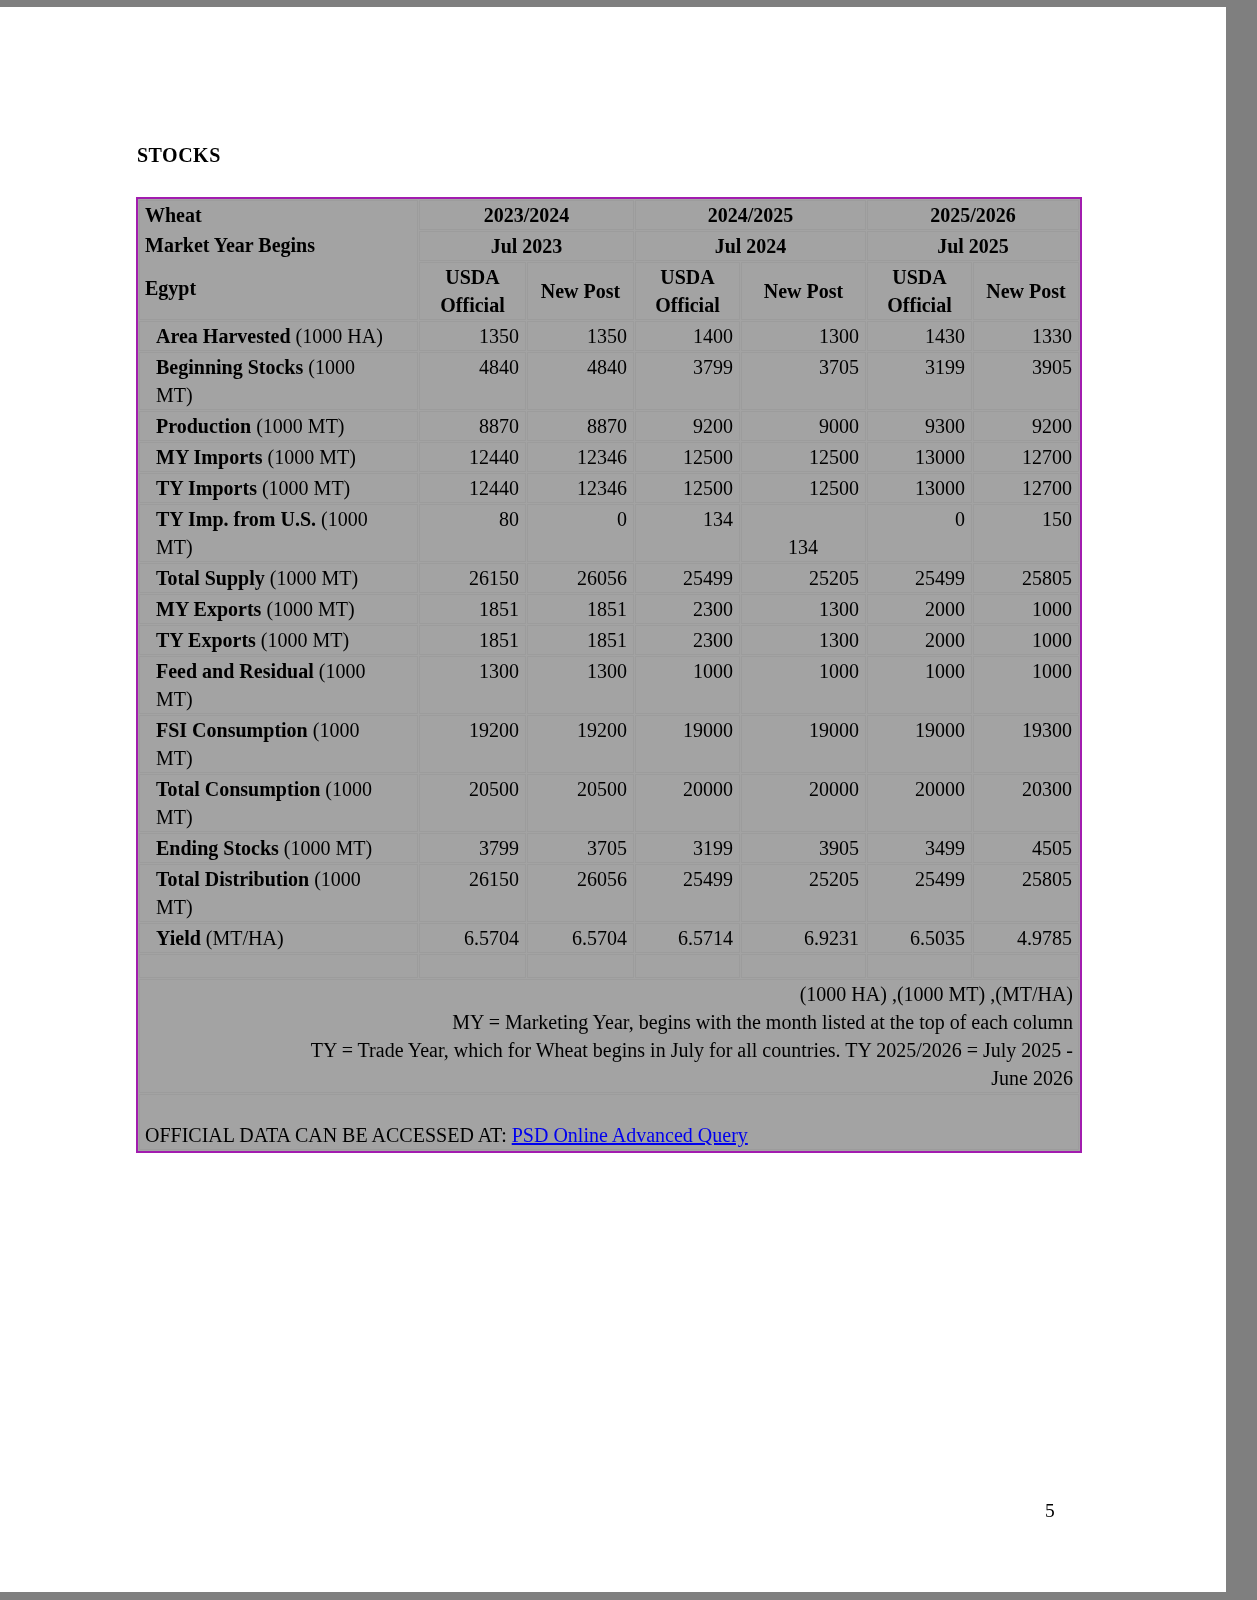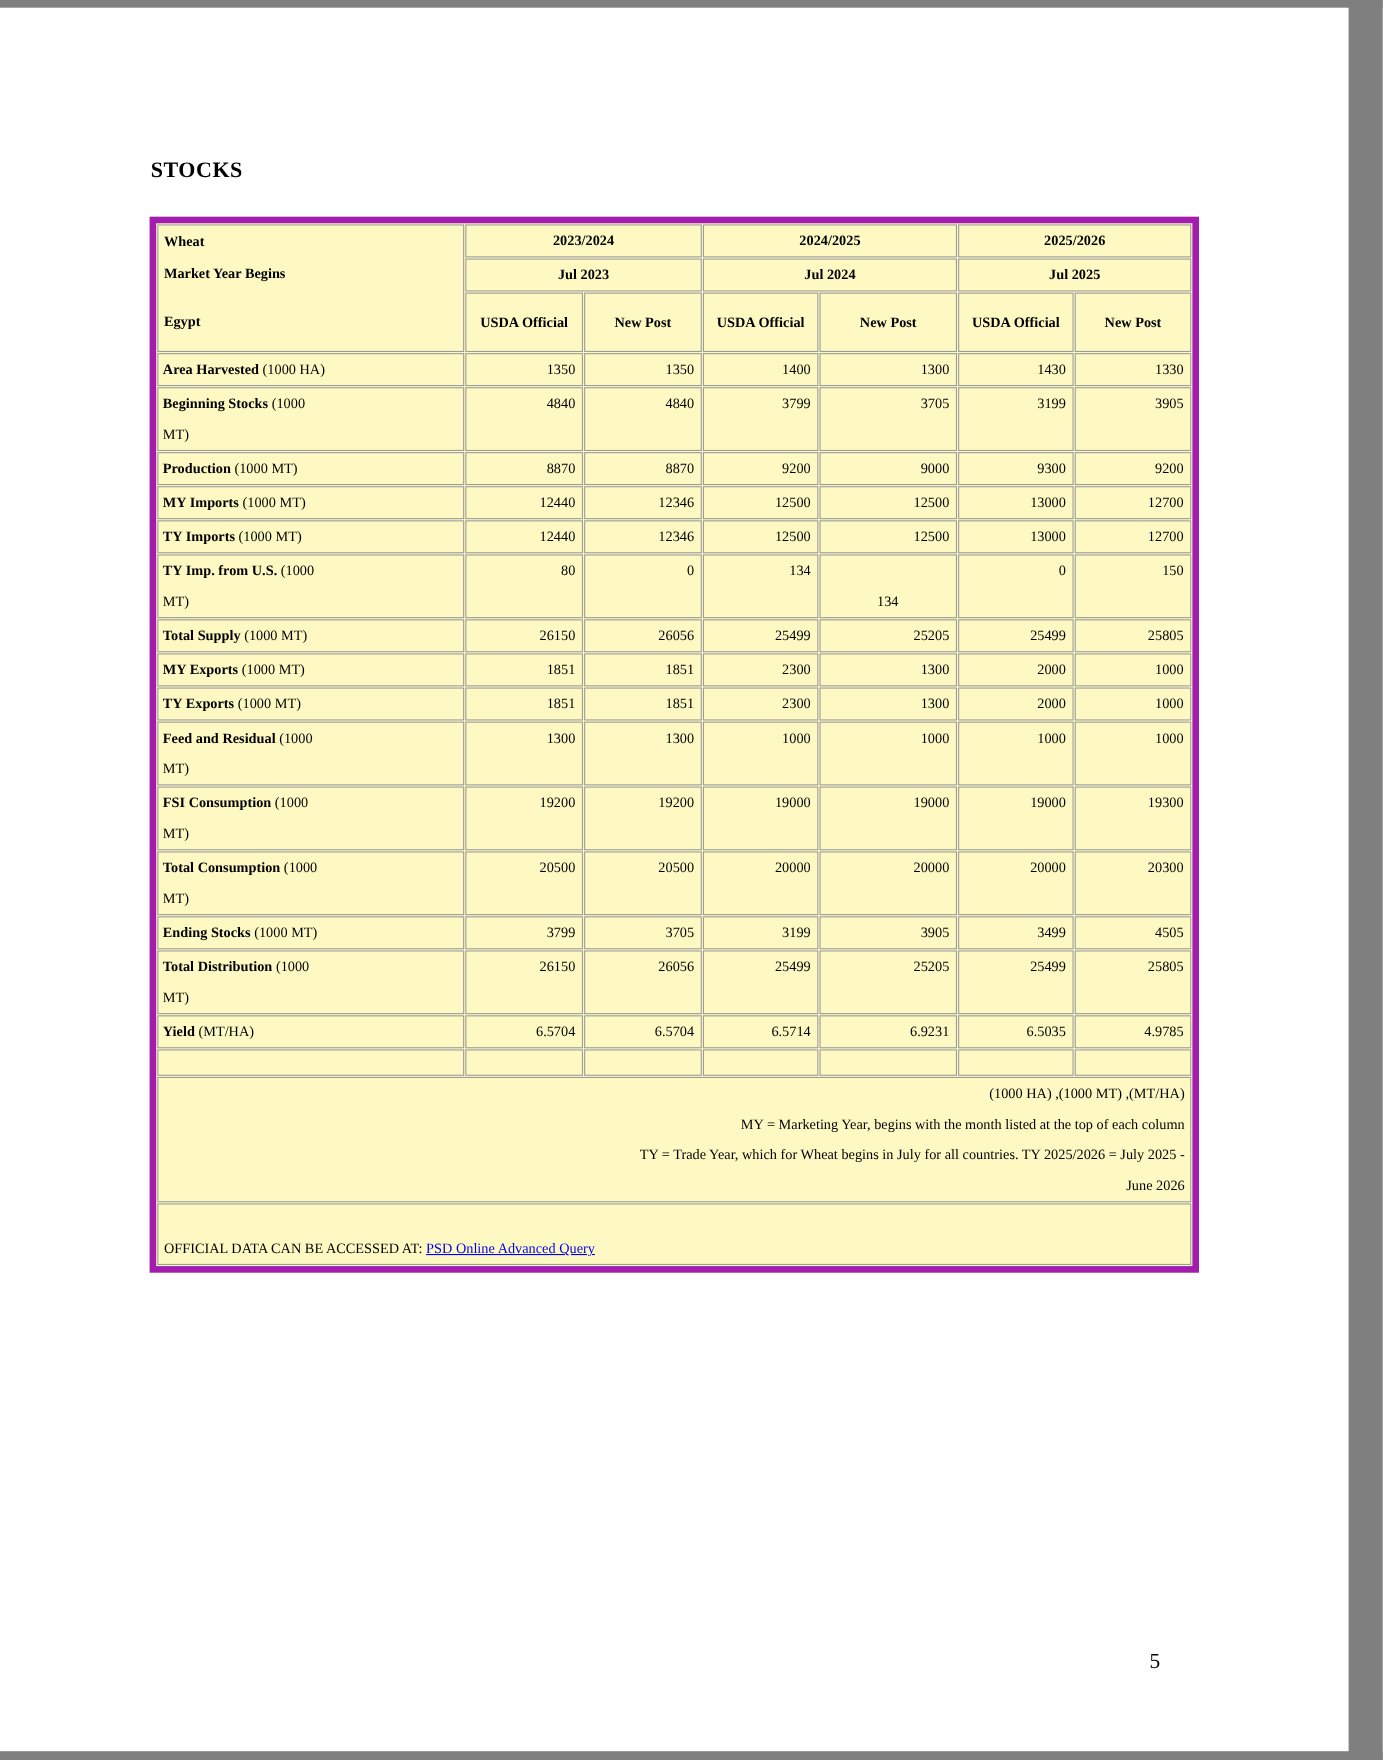--- a/index.html
+++ b/index.html
@@ -30,23 +30,23 @@
     white-space: pre-line;
     width: 935px;
   }
 
   table.psd {
     margin-top: 30px;
     width: 934px;
     table-layout: fixed;
     border-collapse: separate;
     border-spacing: 1px;
-    border: 6px solid #a21caf;
-    font-size: 13px;
-    background: #fef9c3;
+    border: 2px solid #a21caf;
+    font-size: 20px;
+    background: #a3a3a3;
   }
   table.psd th, table.psd td {
     border: 1px solid #9c9c9c;
     line-height: 28px;
     padding: 0 5px;
     overflow: hidden;
   }
   thead th { font-weight: bold; text-align: center; vertical-align: middle; }
   .hr1 th { height: 28px; }
   .hr2 th { height: 28px; }
@@ -54,21 +54,21 @@
   .corner-cell { vertical-align: top; text-align: left; padding-left: 3px; }
   .corner-flex { display: flex; flex-direction: column; height: 114px; }
   .corner-flex .cl1 { height: 29px; line-height: 29px; }
   .corner-flex .cl2 { height: 30px; line-height: 30px; }
   .corner-flex .cl3 { flex: 1; display: flex; align-items: center; }
   .nowrap { white-space: nowrap; }
 
   tbody td.lbl {
     text-align: left;
     vertical-align: top;
-    padding-left: 4px;
+    padding-left: 16px;
     white-space: pre-line;
     margin-top: 28px;
   }
   tbody td.num {
     text-align: right;
     vertical-align: top;
     padding-right: 6px;
   }
   tbody td.num.multi { white-space: pre-line; text-align: center; }
 

